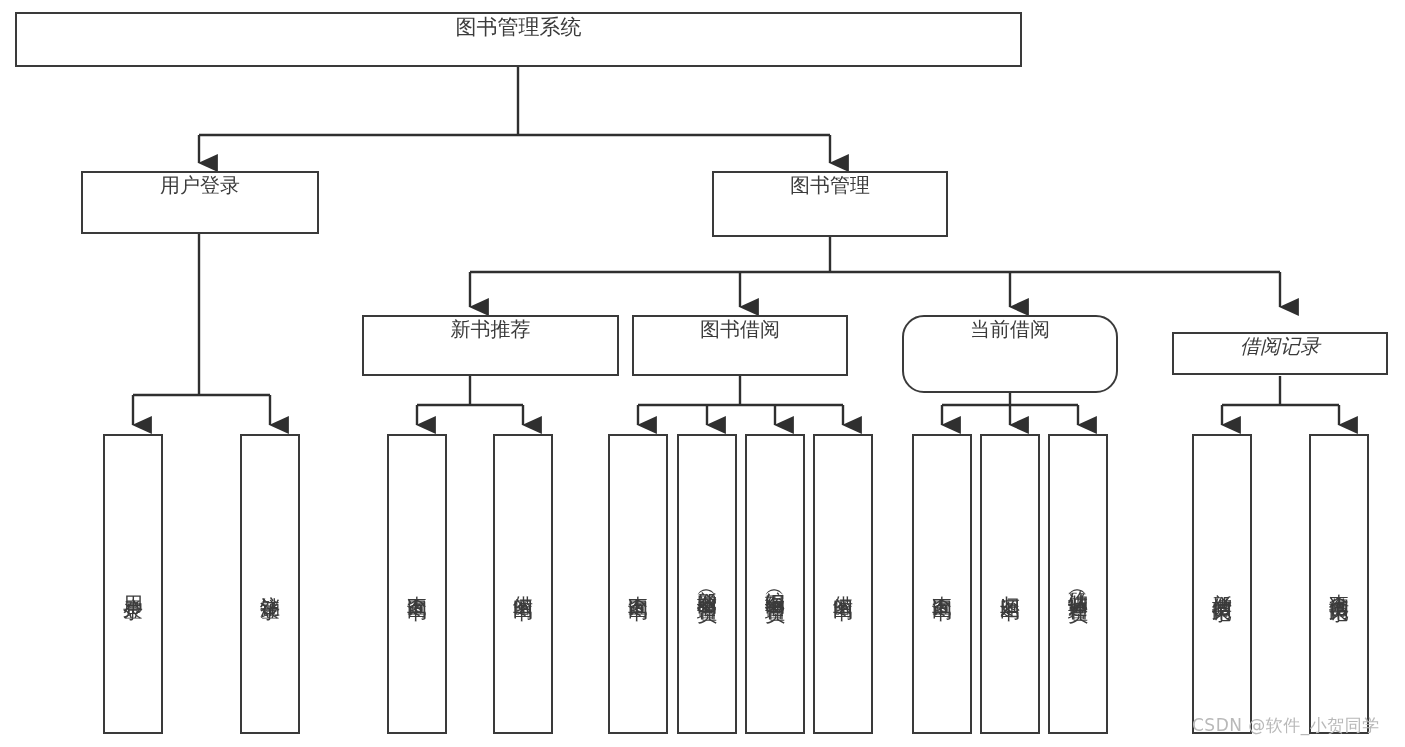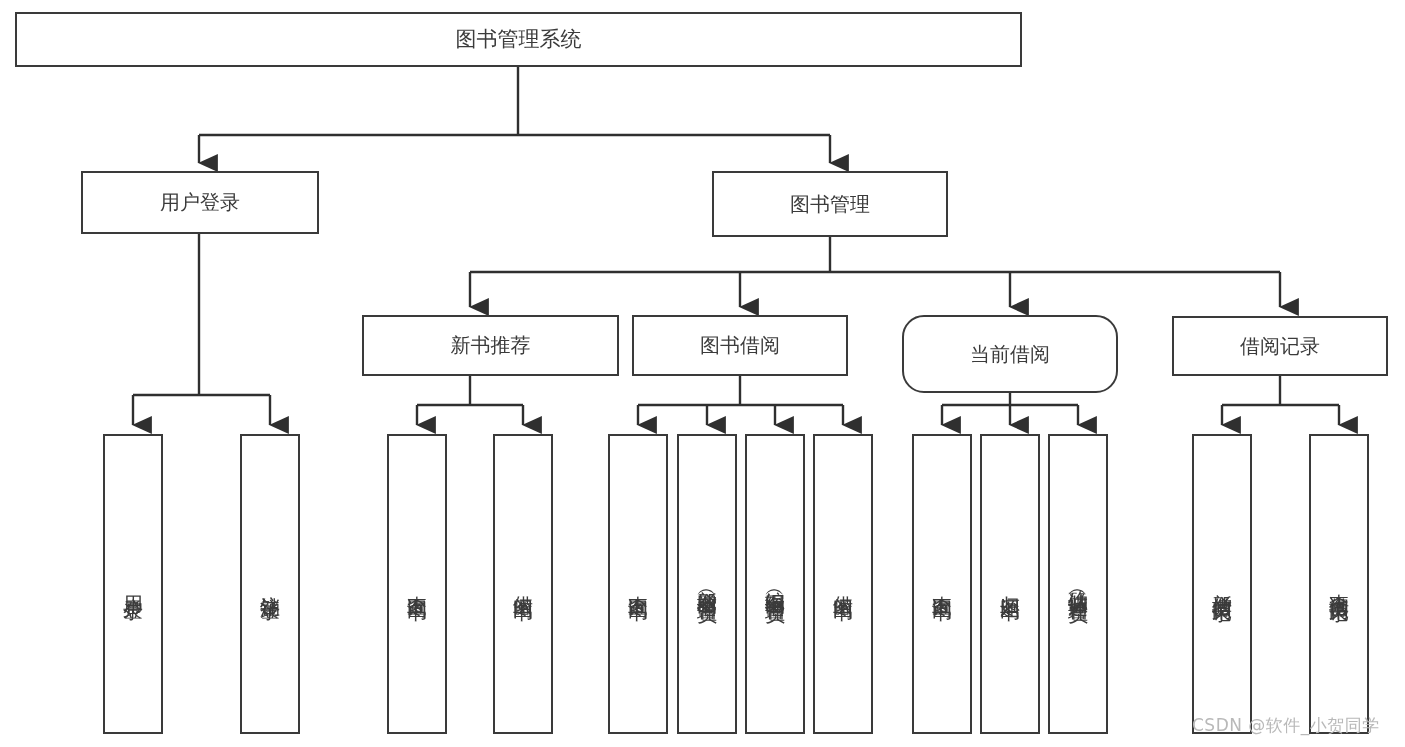--- a/index.html
+++ b/index.html
@@ -8,21 +8,21 @@
     font-family:"DejaVu Sans","Liberation Sans",sans-serif;
     color:#3b3b3b;
   }
   #stage{position:relative;width:1405px;height:747px;background:#ffffff;}
   svg#wires{position:absolute;left:0;top:0;width:1405px;height:747px;pointer-events:none;}
   .node{
     position:absolute;
     box-sizing:border-box;
     background:#ffffff;
     border:2px solid #3a3a3a;
-    display:flex;align-items:center;justify-content:center;
+    display:flex;align-items:flex-start;justify-content:center;
     text-align:center;
     color:#3b3b3b;
     line-height:1.25;
   }
   .node.level0{font-size:21px;}
   .node.level1{font-size:20px;}
   .node.level2{font-size:20px;}
   .node.leaf{
     writing-mode:vertical-rl;
     text-orientation:upright;
@@ -109,21 +109,21 @@
 
   <div class="node level2" style="left:362px;top:315px;width:257px;height:61px;">
     <span class="lbl">新书推荐</span>
   </div>
   <div class="node level2" style="left:632px;top:315px;width:216px;height:61px;">
     <span class="lbl">图书借阅</span>
   </div>
   <div class="node level2" style="left:902px;top:315px;width:216px;height:78px;border-radius:22px;">
     <span class="lbl">当前借阅</span>
   </div>
-  <div class="node level2" style="left:1172px;top:316px;width:216px;height:60px;">
+  <div class="node level2" style="left:1172px;top:332px;width:216px;height:43px;font-style:italic;">
     <span class="lbl">借阅记录</span>
   </div>
 
   <div class="node leaf" style="left:103px;top:434px;width:60px;height:300px;">
     <span class="lbl">用户登录</span>
   </div>
   <div class="node leaf" style="left:240px;top:434px;width:60px;height:300px;">
     <span class="lbl">注销登录</span>
   </div>
 

